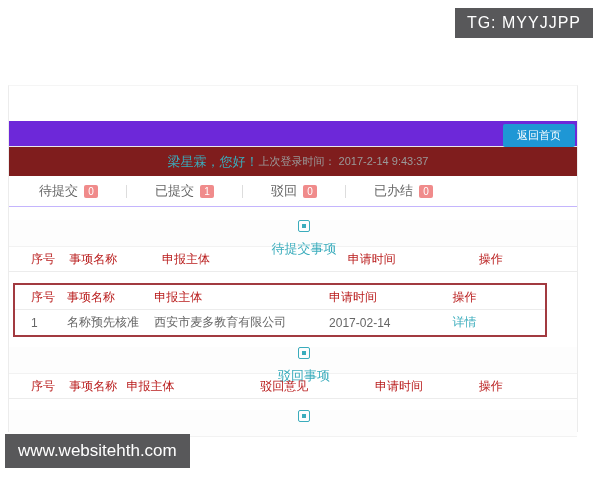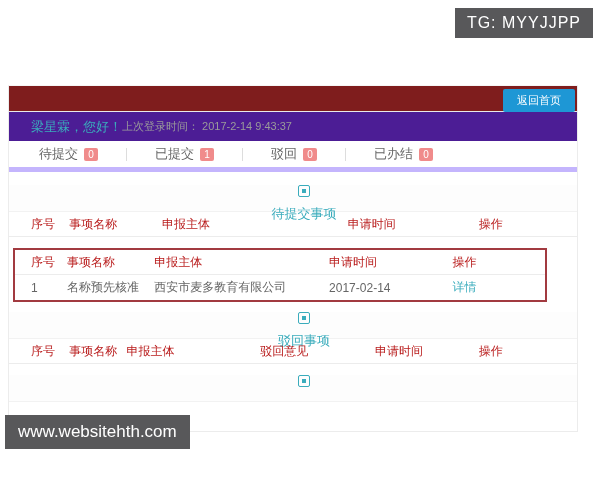--- a/index.html
+++ b/index.html
@@ -3,39 +3,39 @@
 <meta charset="utf-8">
 <style>
   * { margin:0; padding:0; box-sizing:border-box; }
   html,body { width:600px; height:480px; background:#ffffff; overflow:hidden;
     font-family:"Liberation Sans","DejaVu Sans",sans-serif; }
   .stage { position:relative; width:600px; height:360px; background:#fff; }
 
   
   .wm-top { position:absolute; top:8px; right:7px; background:var(--wm-bg,#58585a);
     color:#fff; font-size:16px; letter-spacing:1px; padding:6px 12px; z-index:30; }
-  .wm-bottom { position:absolute; left:5px; top:415px; background:var(--wm-bg,#58585a);
+  .wm-bottom { position:absolute; left:5px; top:434px; background:var(--wm-bg,#58585a);
     color:#fff; font-size:17px; padding:7px 13px; z-index:30; }
 
   
   .panel { position:absolute; left:8px; top:85px; width:570px; height:347px;
     background:#fff; border:1px solid #ececec; border-top:1px solid #f5f5f5; }
 
-  .toolbar-row { position:relative; height:25px; background:#7f1d1d; }
+  .toolbar-row { position:relative; height:25px; background:#6d28d9;margin-top:35px; }
   .btn-home { position:absolute; right:2px; top:3px; background:var(--blue,#1e97d5);
     color:#fff; border:none; font-size:11px; padding:4px 14px; border-radius:2px;
     cursor:pointer; font-family:inherit; }
 
-  .greet-bar { height:30px; background:#4c1d95; display:flex; align-items:center;
-    justify-content:flex-start; padding:0 12px 0 22px; border-top:1px solid #e9e9e9; }
+  .greet-bar { height:30px; background:#7f1d1d; display:flex; align-items:center;
+    justify-content:center; padding:0 12px 0 22px; border-top:1px solid #e9e9e9; }
   .greet { color:var(--accent,#3aacbc); font-size:13px; }
   .login-info { color:#9a9a9a; font-size:11px; }
 
   .tabs { height:31px; display:flex; align-items:center; padding-left:30px;
-    border-bottom:5px solid #c4b5fd; background:#fff; }
+    border-bottom:1px solid #c4b5fd; background:#fff; }
   .tab { display:flex; align-items:center; gap:6px; font-size:13px; color:#666; cursor:pointer; }
   .tab-badge { background:var(--pink,#f08b8b); color:#fff; font-size:10px; min-width:14px;
     height:13px; line-height:13px; text-align:center; border-radius:2px; padding:0 2px; }
   .tab-divider { width:1px; height:13px; background:#ddd; margin:0 28px; }
 
   .sections { padding-top:13px; }
   .section { margin-bottom:11px; }
   .sec-title { display:flex; align-items:center; gap:8px; height:27px; padding-left:22px;
     color:var(--accent,#3aacbc); font-size:13px; background:#fdfdfd;
     border-bottom:1px solid #f2f2f2;flex-direction:column; }

